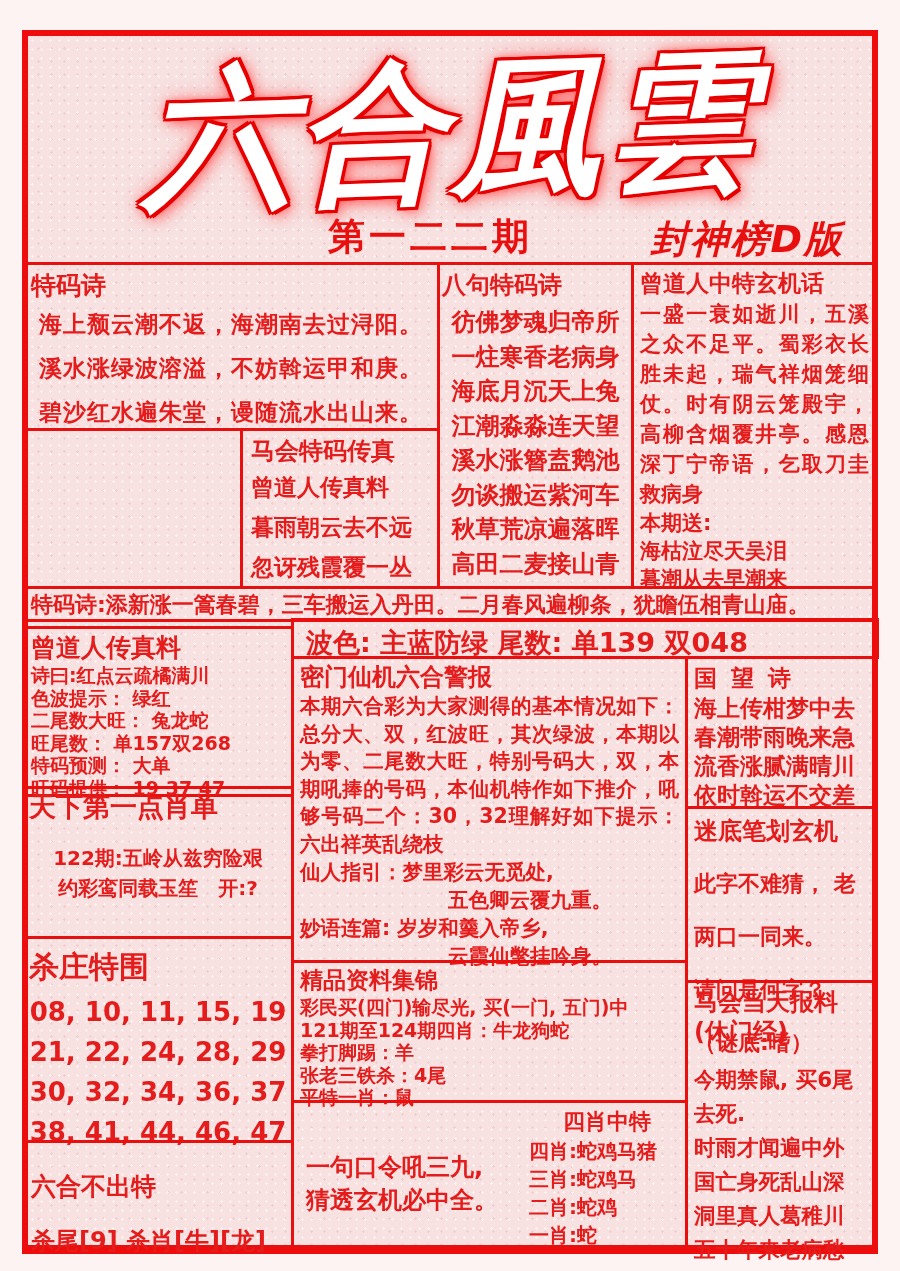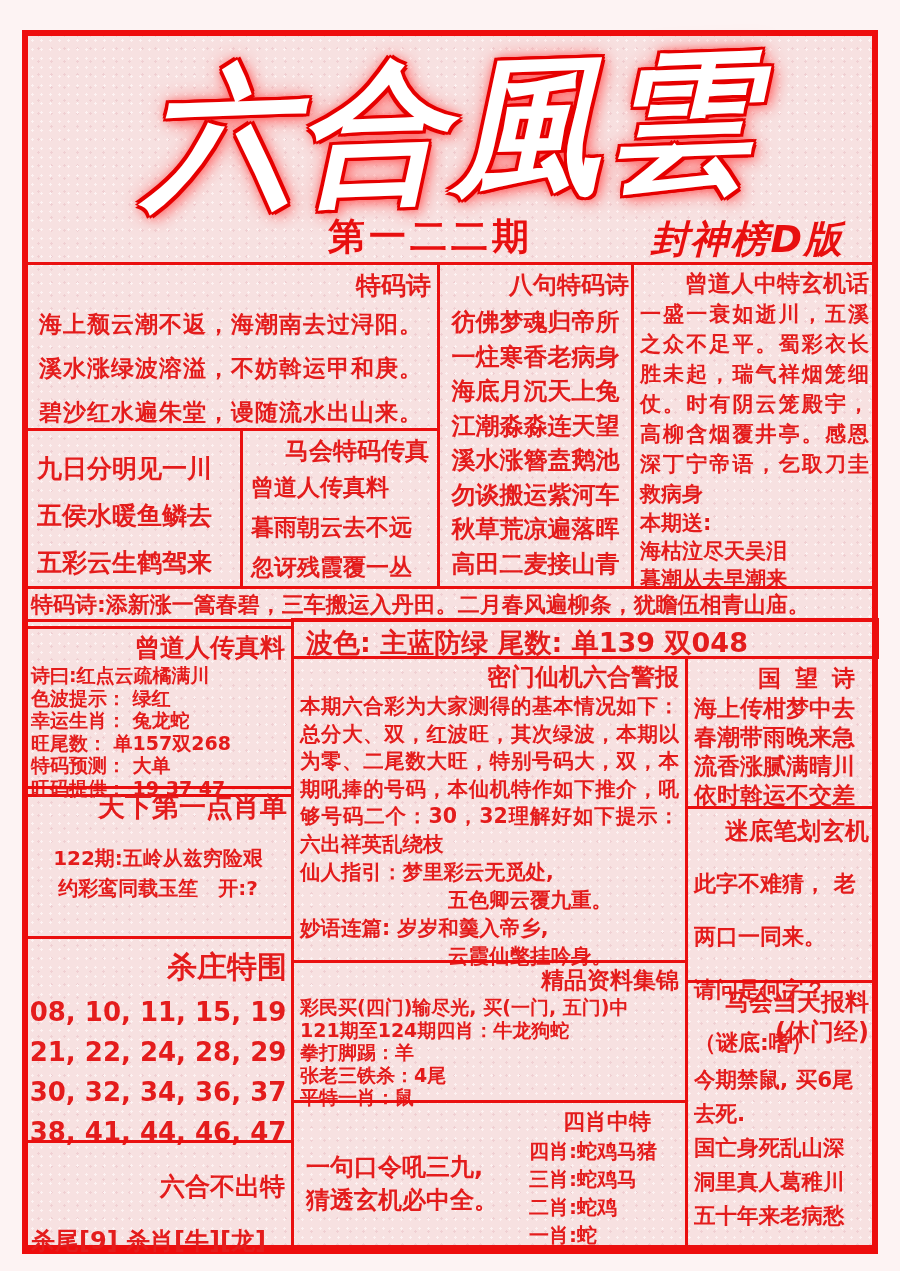--- a/index.html
+++ b/index.html
@@ -19,21 +19,21 @@
     background-image:
       radial-gradient(#fdf2f2 1px, transparent 1.2px),
       radial-gradient(#efcfd2 1px, transparent 1.2px);
     background-size:9px 9px, 13px 13px;
     background-position:0 0, 4px 6px;
   }
   .box {
     position:absolute;
     border:3px solid #ea0f0f;
   }
-  .box-title { text-align:right; }
+  .box-title { text-align:left; }
   .main-title {
     position:absolute; left:0; top:8px; width:100%;
     text-align:center;
     font-family:"DejaVu Serif", serif;
     font-size:150px; line-height:170px;
     font-style:italic;
     letter-spacing:4px;
     color:#ffffff;
     transform:rotate(-2deg);
     text-shadow:
@@ -160,42 +160,37 @@
     </div>
 
     <div class="box b-zengxj">
       <div class="box-title">曾道人中特玄机话</div>
       <div class="body">一盛一衰如逝川，五溪之众不足平。蜀彩衣长胜未起，瑞气祥烟笼细仗。时有阴云笼殿宇，高柳含烟覆井亭。感恩深丁宁帝语，乞取刀圭救病身</div>
       <span class="plain-line">本期送:</span>
       <span class="plain-line">海枯泣尽天吴泪</span>
       <span class="plain-line">暮潮从去早潮来</span>
     </div>
 
-    <div class="box b-nine">
-      <span class="poem-line">九日分明见一川</span>
-      <span class="poem-line">五侯水暖鱼鳞去</span>
-      <span class="poem-line">五彩云生鹤驾来</span>
-    </div>
 
     <div class="box b-mfax">
       <div class="box-title">马会特码传真</div>
       <span class="poem-line">曾道人传真料</span>
       <span class="poem-line">暮雨朝云去不远</span>
       <span class="poem-line">忽讶残霞覆一丛</span>
     </div>
 
     <div class="box b-strip">
       <span class="strip-text">特码诗:添新涨一篙春碧，三车搬运入丹田。二月春风遍柳条，犹瞻伍相青山庙。</span>
     </div>
 
     <div class="box b-zengfax">
       <div class="box-title">曾道人传真料</div>
       <span class="plain-line">诗曰:红点云疏橘满川</span>
       <span class="plain-line">色波提示： 绿红</span>
-      <span class="plain-line">幸运生肖： 兔龙蛇</span>
+      <span class="plain-line">二尾数大旺： 兔龙蛇</span>
       <span class="plain-line">旺尾数： 单157双268</span>
       <span class="plain-line">特码预测： 大单</span>
       <span class="plain-line">旺码提供： 19  37  47</span>
     </div>
 
     <div class="box b-dianxiao">
       <div class="box-title">天下第一点肖单</div>
       <span class="plain-line">122期:五岭从兹穷险艰</span>
       <span class="plain-line">约彩鸾同载玉笙　开:?</span>
     </div>
@@ -264,20 +259,21 @@
       <span class="plain-line">请问是何字？</span>
       <span class="plain-line">（谜底:嗜）</span>
     </div>
 
     <div class="box b-baoliao">
       <div class="box-title">马会当天报料</div>
       <div class="box-title">(休门经)</div>
       <div class="lines">
         <span class="plain-line">今期禁鼠, 买6尾</span>
         <span class="plain-line">去死.</span>
+        <span class="plain-line">时雨才闻遍中外</span>
         <span class="plain-line">国亡身死乱山深</span>
         <span class="plain-line">洞里真人葛稚川</span>
         <span class="plain-line">五十年来老病愁</span>
       </div>
     </div>
 
   </div>
 </div>
 
 </body></html>

